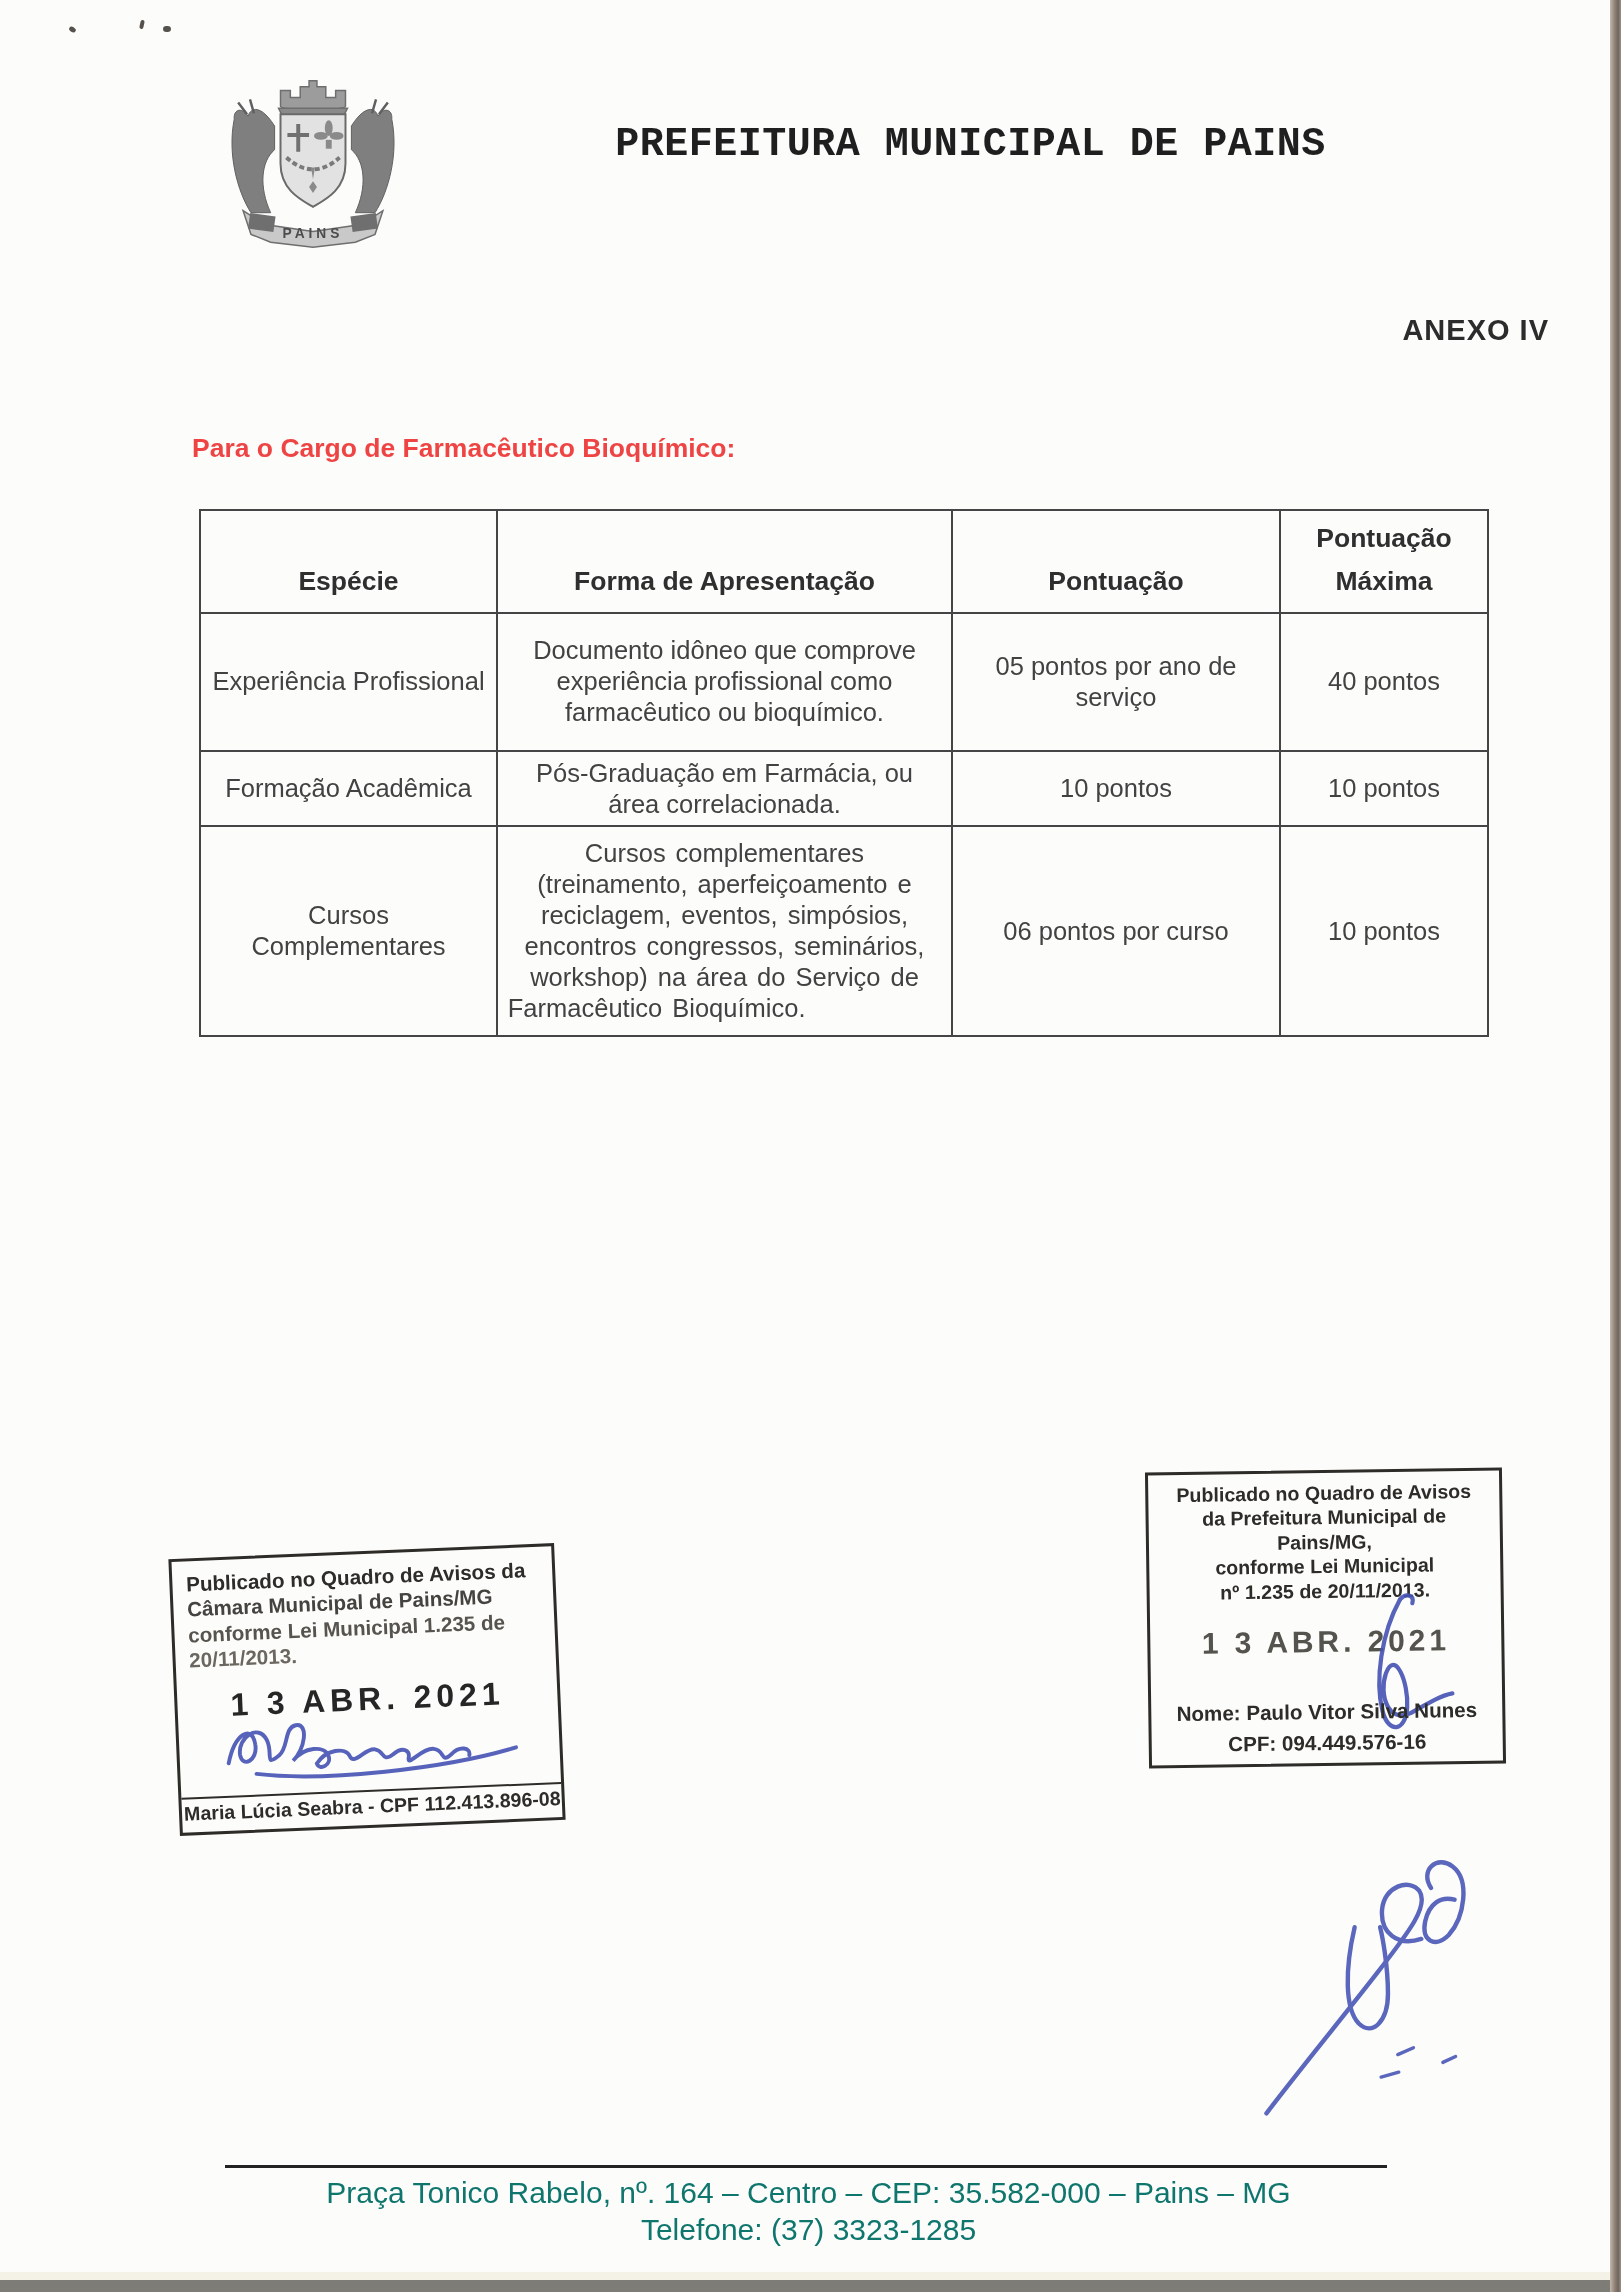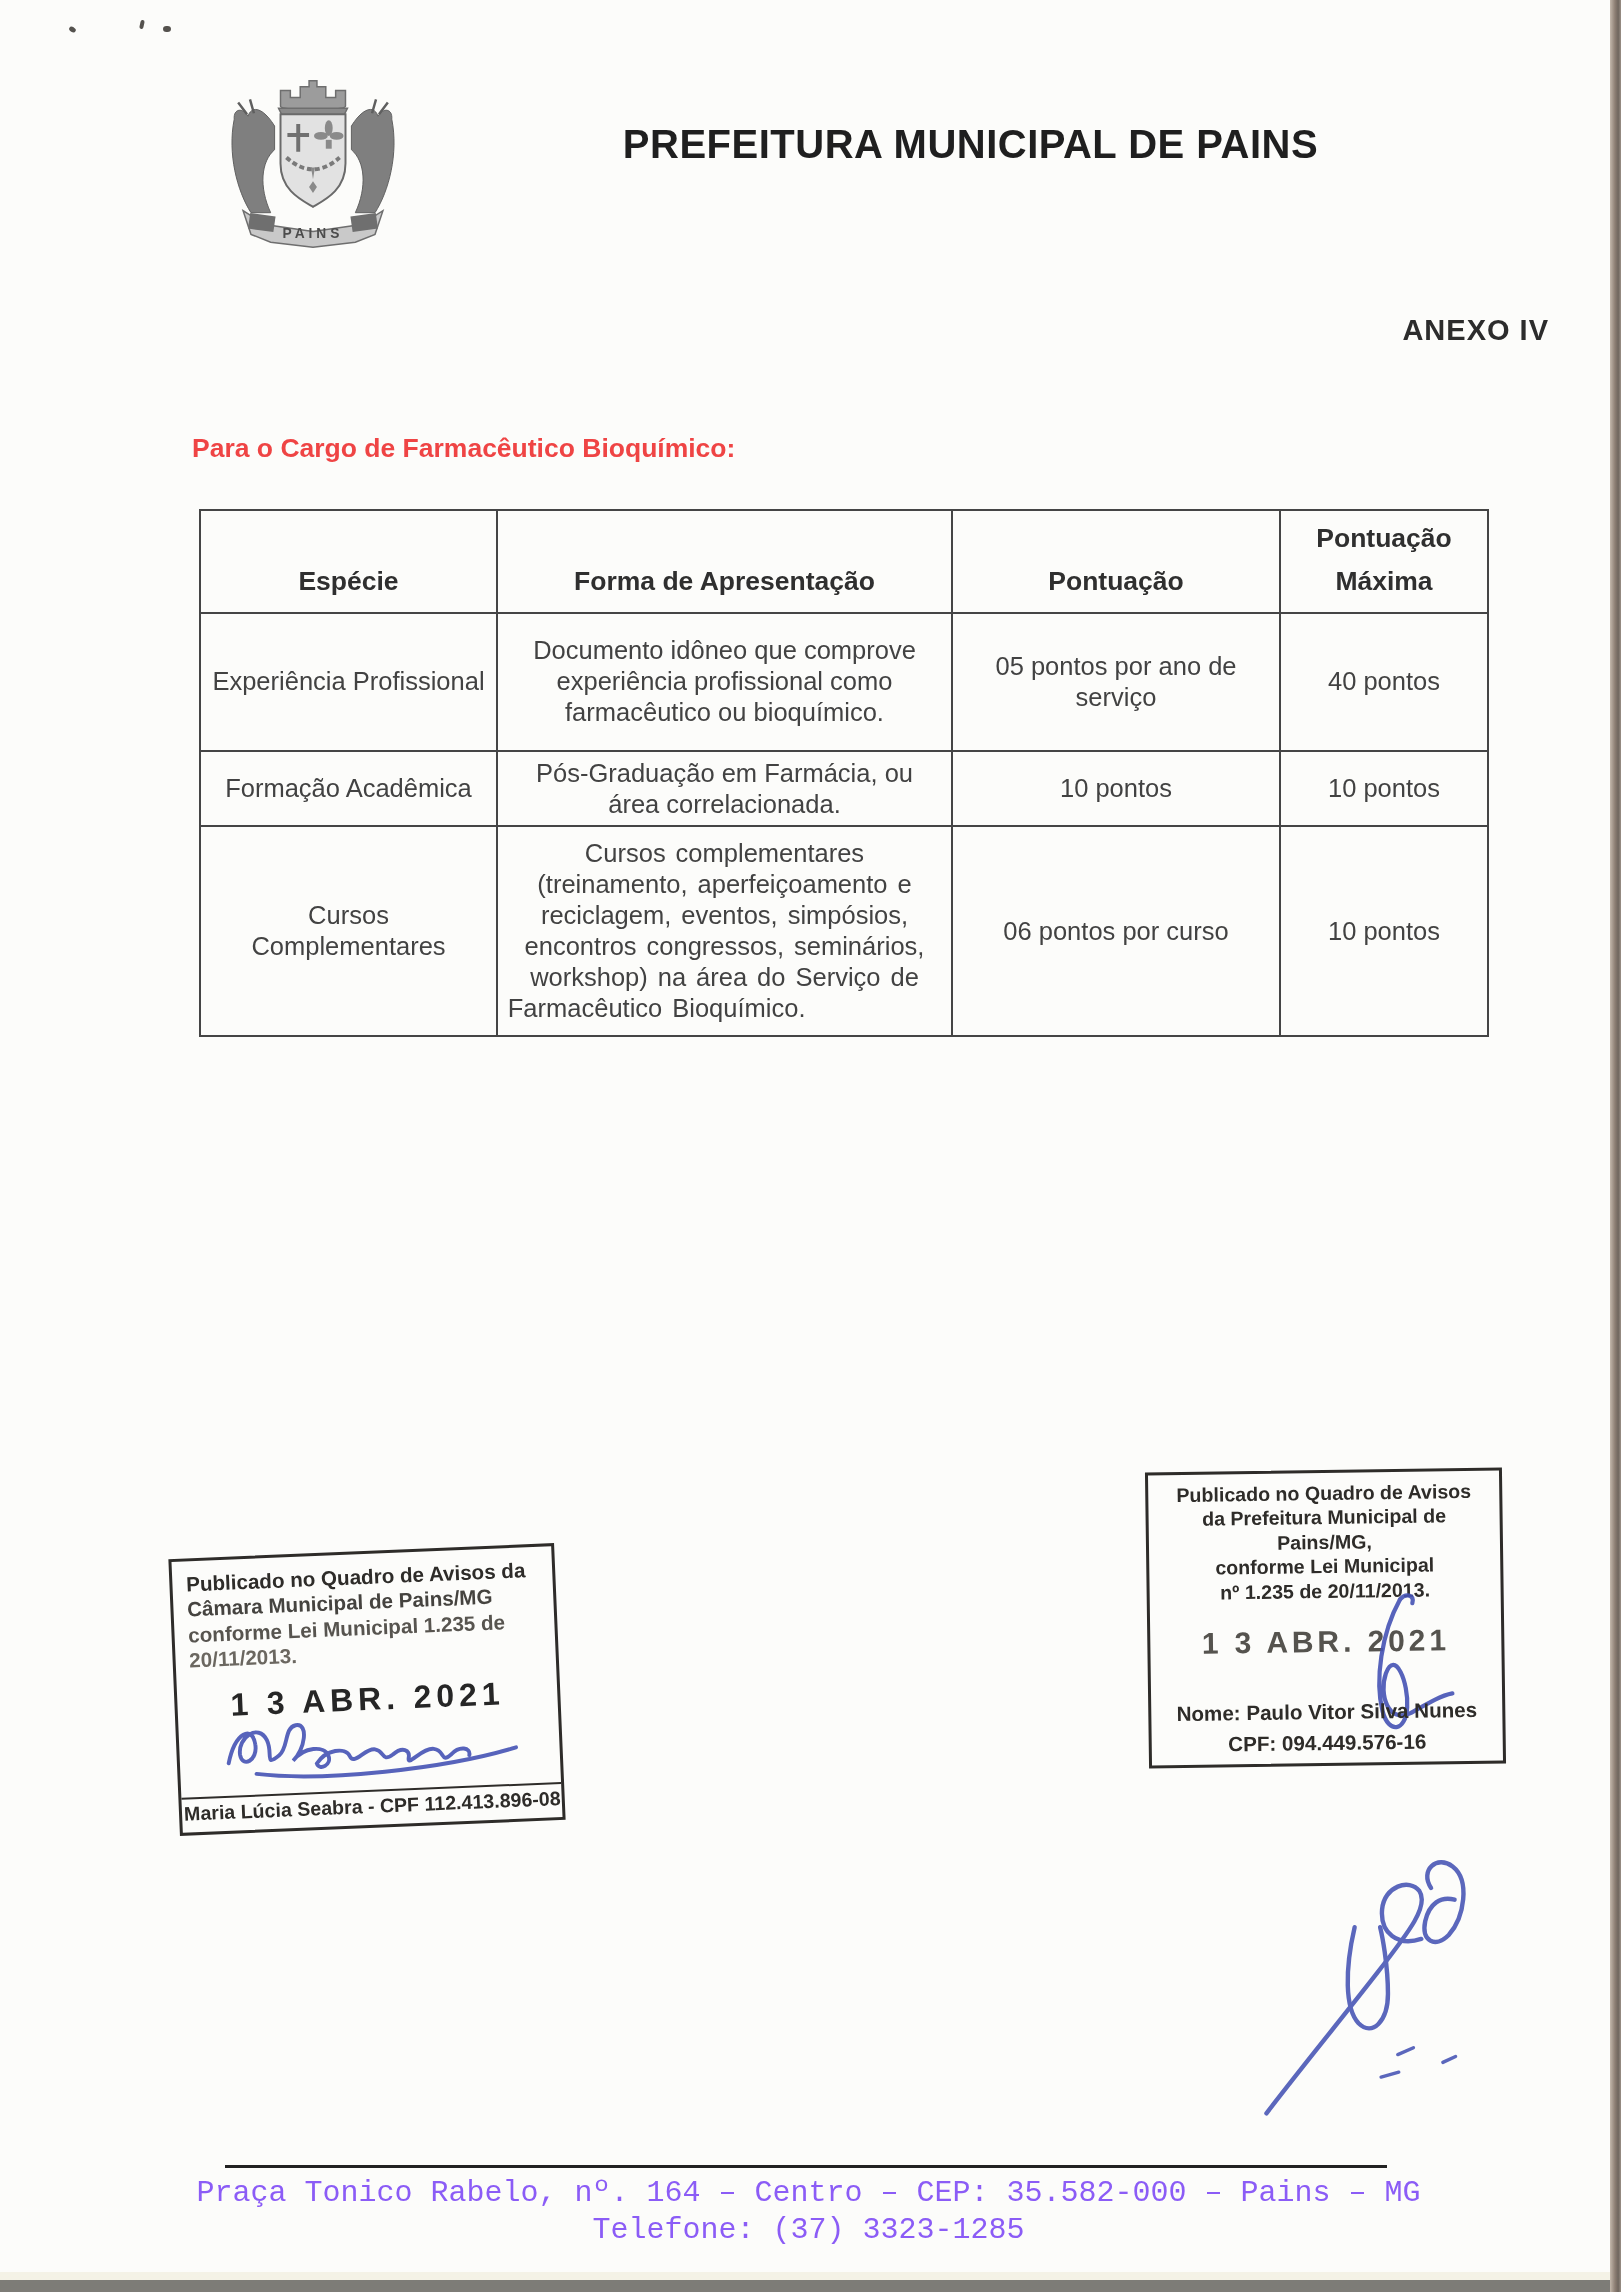--- a/index.html
+++ b/index.html
@@ -14,21 +14,21 @@
   .speck.s2{left:140px;top:19.6px;width:3.9px;height:8.8px;transform:rotate(12deg);border-radius:2px;}
   .speck.s3{left:163px;top:25.5px;width:7.8px;height:6.9px;}
   .scan-bottom-bar{position:absolute;left:0;top:2280px;width:1621px;height:12.7px;background:#7d7c77;}
   .scan-right-edge{position:absolute;top:0;left:1610px;width:10.8px;height:2293px;
     background:linear-gradient(90deg,#c3b8ac 0%,#8d7f74 45%,#6f665e 75%,#9b9188 100%);}
   .scan-bottom-cream{position:absolute;left:0;top:2272px;width:1621px;height:7.8px;background:#f4f2e6;}
 
   
   .logo{position:absolute;left:209px;top:65px;width:208px;height:192px;}
   .org-block{position:absolute;left:549px;top:122px;width:843px;text-align:center;}
-  .org-name{font-family:Liberation Sans, sans-serif;font-weight:bold;font-size:40px;
+  .org-name{font-family:Liberation Mono, monospace;font-weight:bold;font-size:40px;
     letter-spacing:0.5px;color:#1f1f1f;white-space:nowrap;}
   .org-subtitle{font-family:"Liberation Serif", serif;font-weight:bold;font-size:32px;
     color:#242424;margin-top:11.8px;}
 
   .doc-title{position:absolute;left:0;top:314px;width:1549px;text-align:right;
     font-weight:bold;font-size:29px;letter-spacing:1px;color:#2c2c2c;}
   .caption{position:absolute;left:192px;top:433px;font-weight:bold;font-size:26.5px;color:#ef4444;}
 
   
   table.score{position:absolute;left:199px;top:509px;width:1288px;border-collapse:collapse;
@@ -65,21 +65,21 @@
     font-weight:bold;font-size:20.6px;}
   .stamp-right .cpf{position:absolute;left:0;right:0;bottom:7.8px;text-align:center;
     font-weight:bold;font-size:20.6px;}
   .sig-paulo{position:absolute;left:184px;top:116px;width:123px;height:165px;}
 
   .big-signature{position:absolute;left:1237px;top:1837px;width:249px;height:294px;}
 
   
   .footer-rule{position:absolute;left:225px;top:2165px;width:1162px;height:2.9px;background:#222;}
   .footer{position:absolute;left:147px;top:2176px;width:1323px;text-align:center;
-    font-family:Liberation Mono, monospace;color:#8b5cf6;}
+    font-family:Liberation Sans, sans-serif;color:#0f766e;}
   .footer .address{font-size:30px;}
   .footer .phone{font-size:30px;margin-top:3px;}
 </style>
 </head>
 <body>
 
 <div class="page">
 
   <div class="speck s1"></div>
   <div class="speck s2"></div>

